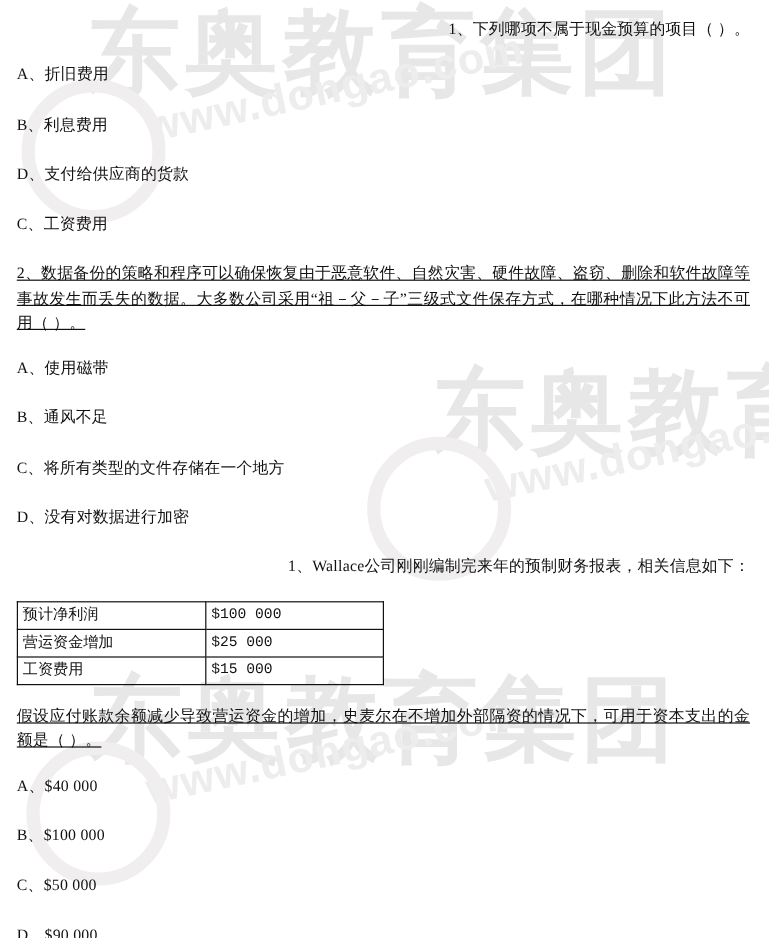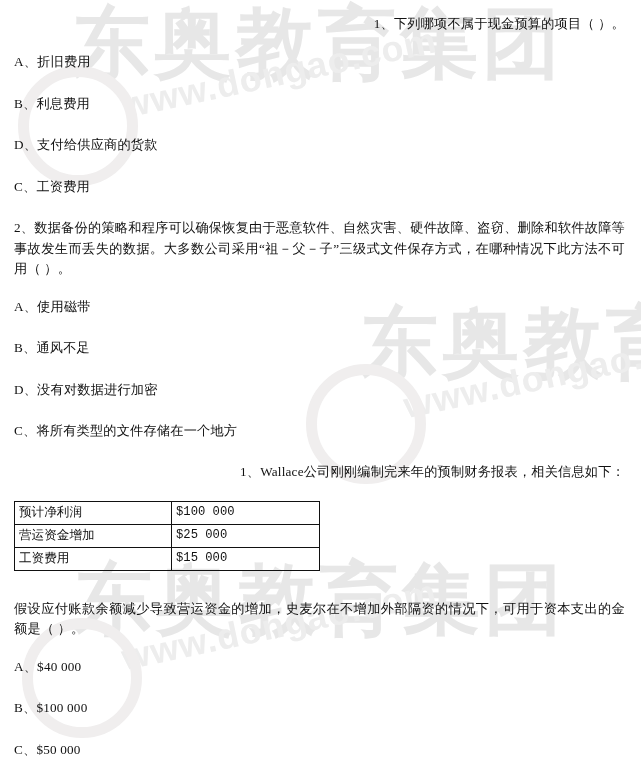--- a/index.html
+++ b/index.html
@@ -62,35 +62,36 @@
     margin: 0 0 16px 0;
     letter-spacing: 0.2px;
   }
   .q-stem {
     margin-bottom: 18px;
     text-align: right;
   }
   .q-stem-multi {
     margin-bottom: 17px;
     text-align: justify;
+    text-decoration: underline;
   }
   .opt {
     font-size: 13.2px;
     line-height: 1.55;
     margin: 0 0 21px 0;
     letter-spacing: 0.2px;
   }
   .opt-tight {
     margin-bottom: 20px;
   }
 
   
   table.fin {
     border-collapse: collapse;
-    margin: 0 0 28px 0;
+    margin: 0 0 16px 0;
     width: 289px;
     table-layout: fixed;
   }
   table.fin td {
     border: 1px solid #111;
     padding: 2px 4px 3px 4px;
     font-size: 12.6px;
     line-height: 1.35;
     height: 16px;
   }
@@ -125,22 +126,22 @@
     <p class="opt">A、折旧费用</p>
     <p class="opt">B、利息费用</p>
     <p class="opt">D、支付给供应商的货款</p>
     <p class="opt">C、工资费用</p>
   </div>
 
   <div>
     <p class="q-line q-stem-multi">2、数据备份的策略和程序可以确保恢复由于恶意软件、自然灾害、硬件故障、盗窃、删除和软件故障等事故发生而丢失的数据。大多数公司采用“祖－父－子”三级式文件保存方式，在哪种情况下此方法不可用（    ）。</p>
     <p class="opt">A、使用磁带</p>
     <p class="opt">B、通风不足</p>
+    <p class="opt">C、将所有类型的文件存储在一个地方</p>
     <p class="opt">D、没有对数据进行加密</p>
-    <p class="opt">C、将所有类型的文件存储在一个地方</p>
   </div>
 
   <div>
     <p class="q-line q-stem">1、Wallace公司刚刚编制完来年的预制财务报表，相关信息如下：</p>
 
     <table class="fin">
       <tbody>
         <tr>
           <td class="c-label">预计净利润</td>
           <td class="c-value">$100 000</td>

